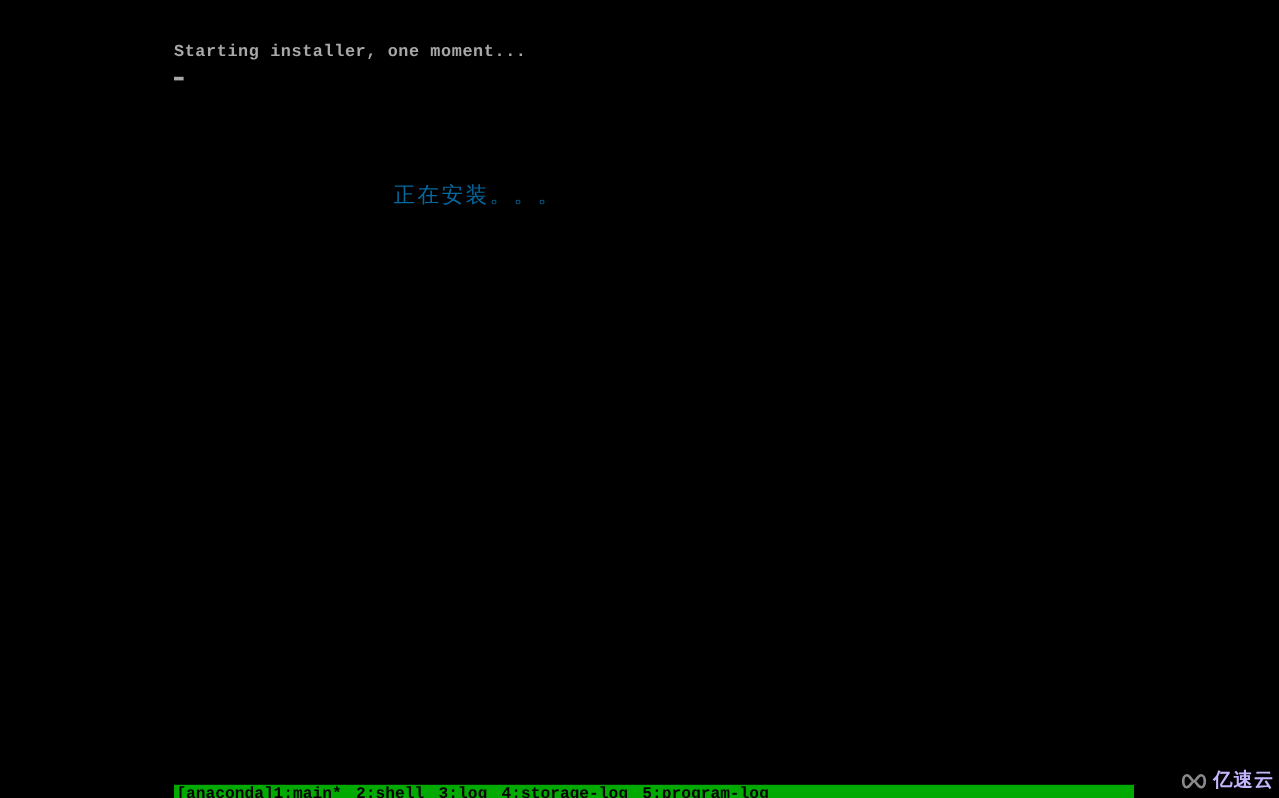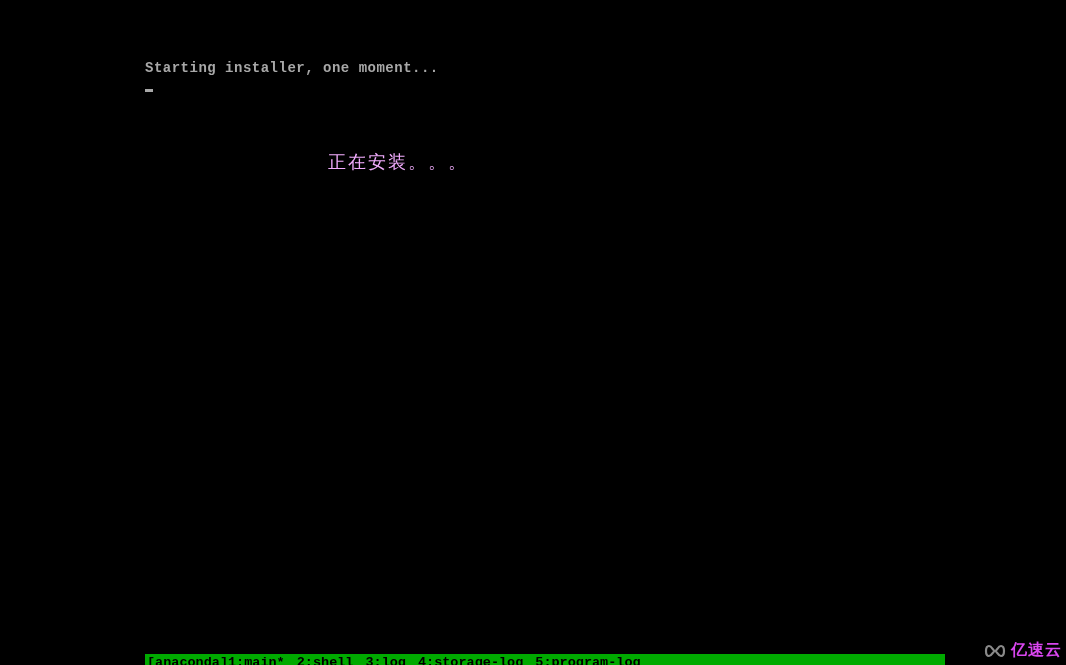--- a/index.html
+++ b/index.html
@@ -12,41 +12,41 @@
       height: 665px;
       background: #000000;
       font-family: "Courier New", monospace;
       font-size: 14px;
       position: relative;
       overflow: hidden;
     }
     .terminal-area {
       position: absolute;
       left: 145px;
-      top: 60px;
+      top: 36px;
       width: 800px;
       color: #a8a8a8;
       font-weight: bold;
       letter-spacing: 0.5px;
     }
     .installer-line {
       margin-bottom: 4px;
     }
     .cursor {
       display: inline-block;
       width: 8px;
       height: 3px;
       background: #a8a8a8;
       margin-top: 6px;
     }
     .annotation {
       position: absolute;
       left: 328px;
       top: 150px;
-      color: #f0abfc;
+      color: #0369a1;
       font-family: "SimSun", serif;
       font-size: 18px;
       font-weight: normal;
       letter-spacing: 2px;
     }
     .status-bar {
       position: absolute;
       left: 145px;
       top: 618px;
       width: 800px;
@@ -68,21 +68,21 @@
       margin-right: 12px;
     }
     .status-right {
       margin-left: auto;
       padding-right: 4px;
     }
     .watermark {
       position: absolute;
       right: 4px;
       bottom: 4px;
-      color: #d946ef;
+      color: #c4b5fd;
       font-family: "Microsoft YaHei", sans-serif;
       font-size: 16px;
       display: flex;
       align-items: center;
       gap: 4px;
     }
     .watermark-icon {
       width: 24px;
       height: 18px;
       position: relative;

